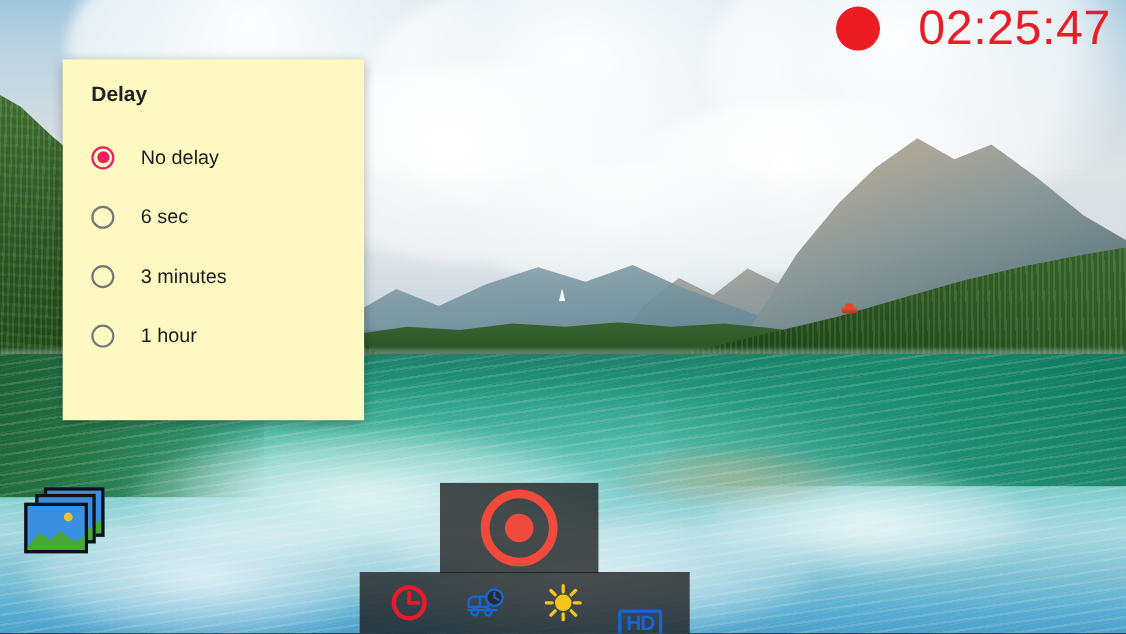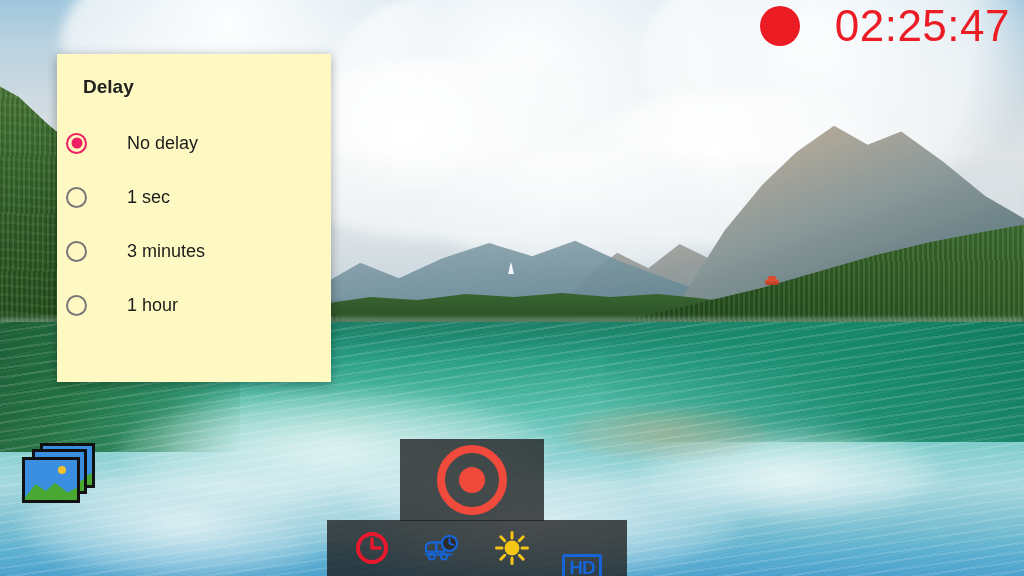--- a/index.html
+++ b/index.html
@@ -166,23 +166,22 @@
     position:absolute; left:57px; top:54px; width:274px; height:328px;
     background:#fef9c3;
     box-shadow:0 2px 10px rgba(0,0,0,.32);
   }
   .dialog-title {
     position:absolute; left:26px; top:22px;
     font-size:19px; font-weight:bold; color:#212121;
   }
   .opt-list { position:absolute; left:0; top:62px; width:274px; }
   .opt-row {
-    display:flex; align-items:center; height:54px; padding-left:9px;
+    display:flex; align-items:center; height:54px; padding-left:26px;
     cursor:pointer;
-    gap:16px;
   }
   .radio {
     width:21px; height:21px; border-radius:50%;
     border:2px solid #777; box-sizing:border-box;
     flex:0 0 auto; position:relative;
   }
   .radio.checked { border-color:#ed1e62; border-width:2px; }
   .radio.checked:after {
     content:""; position:absolute; left:50%; top:50%;
     width:11px; height:11px; border-radius:50%;
@@ -310,21 +309,21 @@
     <div class="dialog-title">Delay</div>
     <div class="opt-list">
 
       <div class="opt-row">
         <div class="radio checked"></div>
         <div class="opt-label">No delay</div>
       </div>
 
       <div class="opt-row">
         <div class="radio"></div>
-        <div class="opt-label">1 sec</div>
+        <div class="opt-label">6 sec</div>
       </div>
 
       <div class="opt-row">
         <div class="radio"></div>
         <div class="opt-label">3 minutes</div>
       </div>
 
 
       <div class="opt-row">
         <div class="radio"></div>

